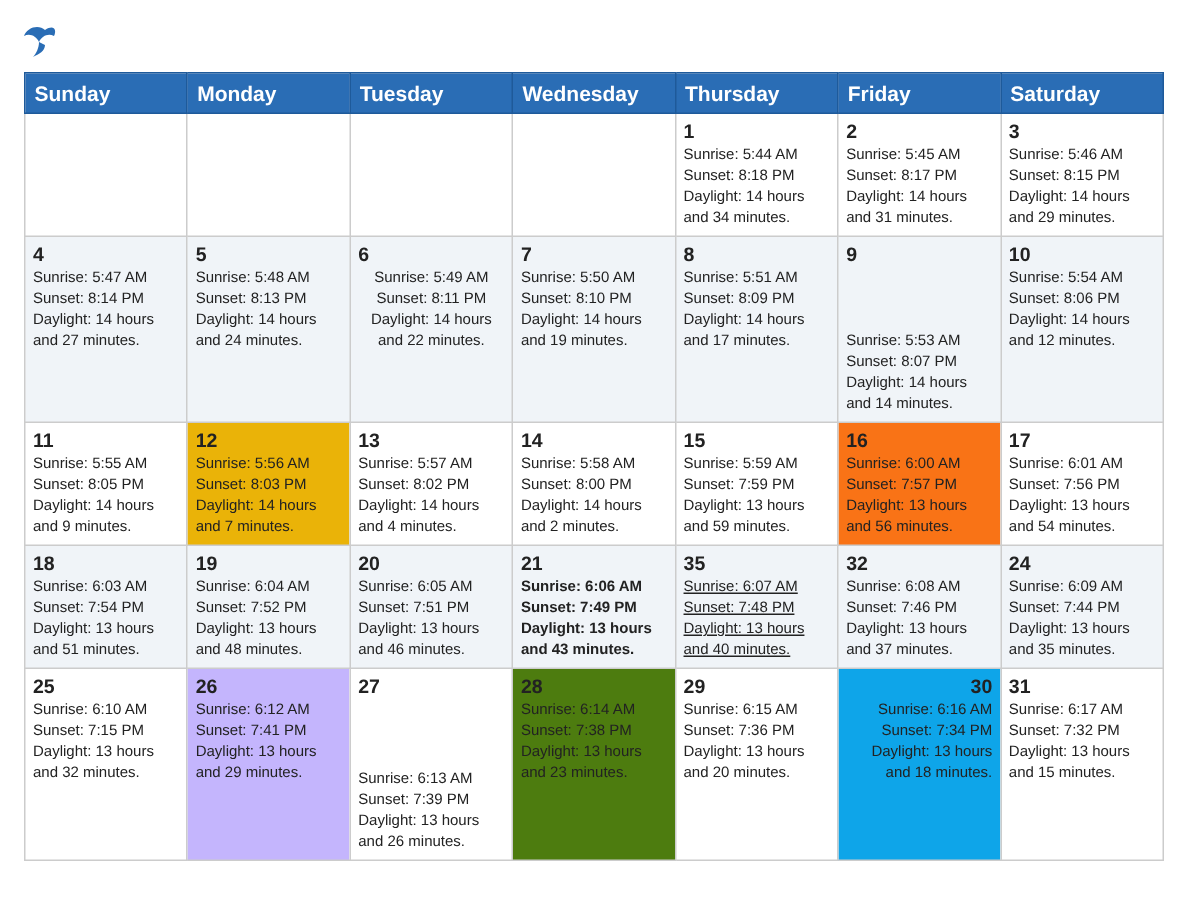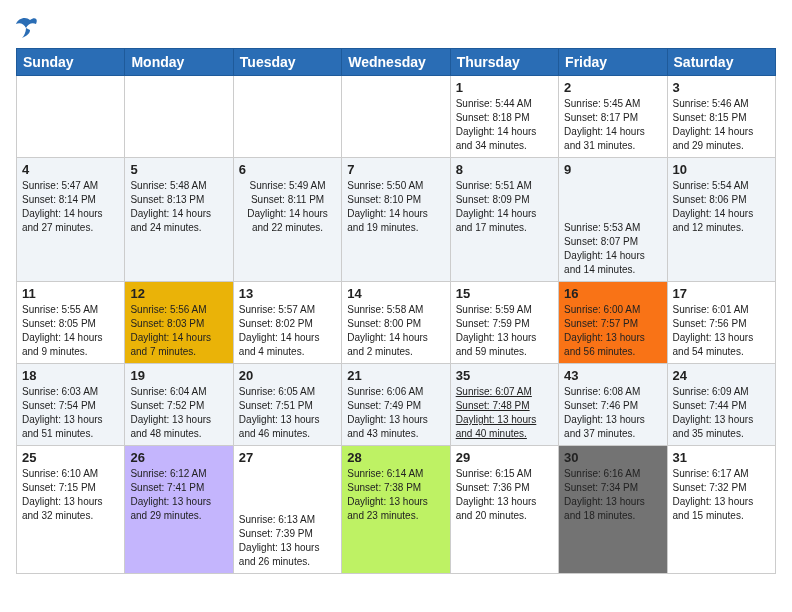--- a/index.html
+++ b/index.html
@@ -276,34 +276,34 @@
         </td>
         <td style="background: rgb(240, 244, 248);">
           <div class="day-number">20</div>
           <div class="day-info" style="white-space: pre-line;">Sunrise: 6:05 AM
 Sunset: 7:51 PM
 Daylight: 13 hours
 and 46 minutes.</div>
         </td>
         <td style="background: rgb(240, 244, 248);">
           <div class="day-number">21</div>
-          <div class="day-info" style="white-space: pre-line;">Sunrise: 6:06 AM
+          <div class="day-info" style="white-space: pre-line; font-weight: bold;">Sunrise: 6:06 AM
 Sunset: 7:49 PM
 Daylight: 13 hours
 and 43 minutes.</div>
         </td>
         <td style="background: rgb(240, 244, 248);">
           <div class="day-number">35</div>
           <div class="day-info" style="white-space: pre-line; text-decoration: underline;">Sunrise: 6:07 AM
 Sunset: 7:48 PM
 Daylight: 13 hours
 and 40 minutes.</div>
         </td>
         <td style="background: rgb(240, 244, 248);">
-          <div class="day-number">43</div>
+          <div class="day-number">32</div>
           <div class="day-info" style="white-space: pre-line;">Sunrise: 6:08 AM
 Sunset: 7:46 PM
 Daylight: 13 hours
 and 37 minutes.</div>
         </td>
         <td style="background: rgb(240, 244, 248);">
           <div class="day-number">24</div>
           <div class="day-info" style="white-space: pre-line;">Sunrise: 6:09 AM
 Sunset: 7:44 PM
 Daylight: 13 hours
@@ -325,35 +325,35 @@
 Daylight: 13 hours
 and 29 minutes.</div>
         </td>
         <td style="background: rgb(255, 255, 255);">
           <div class="day-number">27</div>
           <div class="day-info" style="white-space: pre-line; margin-top: 48px;">Sunrise: 6:13 AM
 Sunset: 7:39 PM
 Daylight: 13 hours
 and 26 minutes.</div>
         </td>
-        <td style="background: #bef264;">
+        <td style="background: #4d7c0f;">
           <div class="day-number">28</div>
           <div class="day-info" style="white-space: pre-line;">Sunrise: 6:14 AM
 Sunset: 7:38 PM
 Daylight: 13 hours
 and 23 minutes.</div>
         </td>
         <td style="background: rgb(255, 255, 255);">
           <div class="day-number">29</div>
           <div class="day-info" style="white-space: pre-line;">Sunrise: 6:15 AM
 Sunset: 7:36 PM
 Daylight: 13 hours
 and 20 minutes.</div>
         </td>
-        <td style="background: #737373;">
+        <td style="background: #0ea5e9; text-align: right;">
           <div class="day-number">30</div>
           <div class="day-info" style="white-space: pre-line;">Sunrise: 6:16 AM
 Sunset: 7:34 PM
 Daylight: 13 hours
 and 18 minutes.</div>
         </td>
         <td style="background: rgb(255, 255, 255);">
           <div class="day-number">31</div>
           <div class="day-info" style="white-space: pre-line;">Sunrise: 6:17 AM
 Sunset: 7:32 PM

